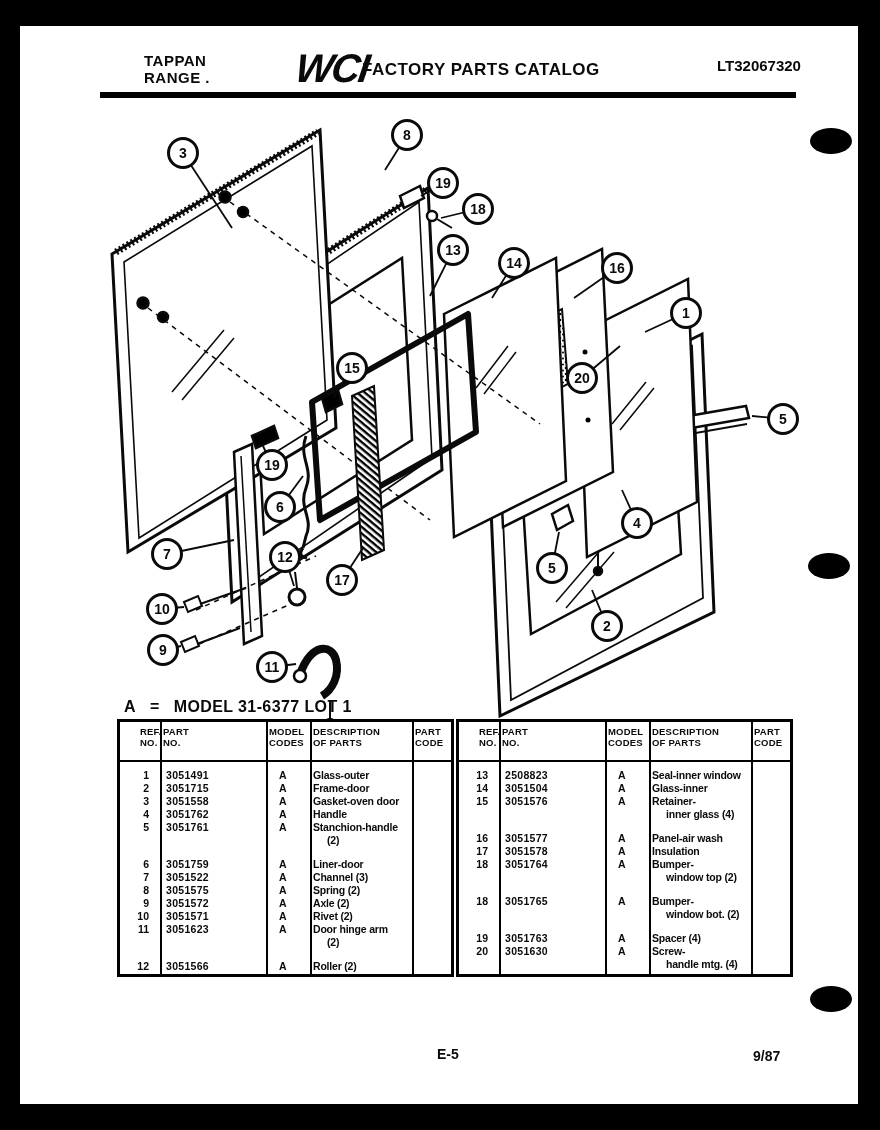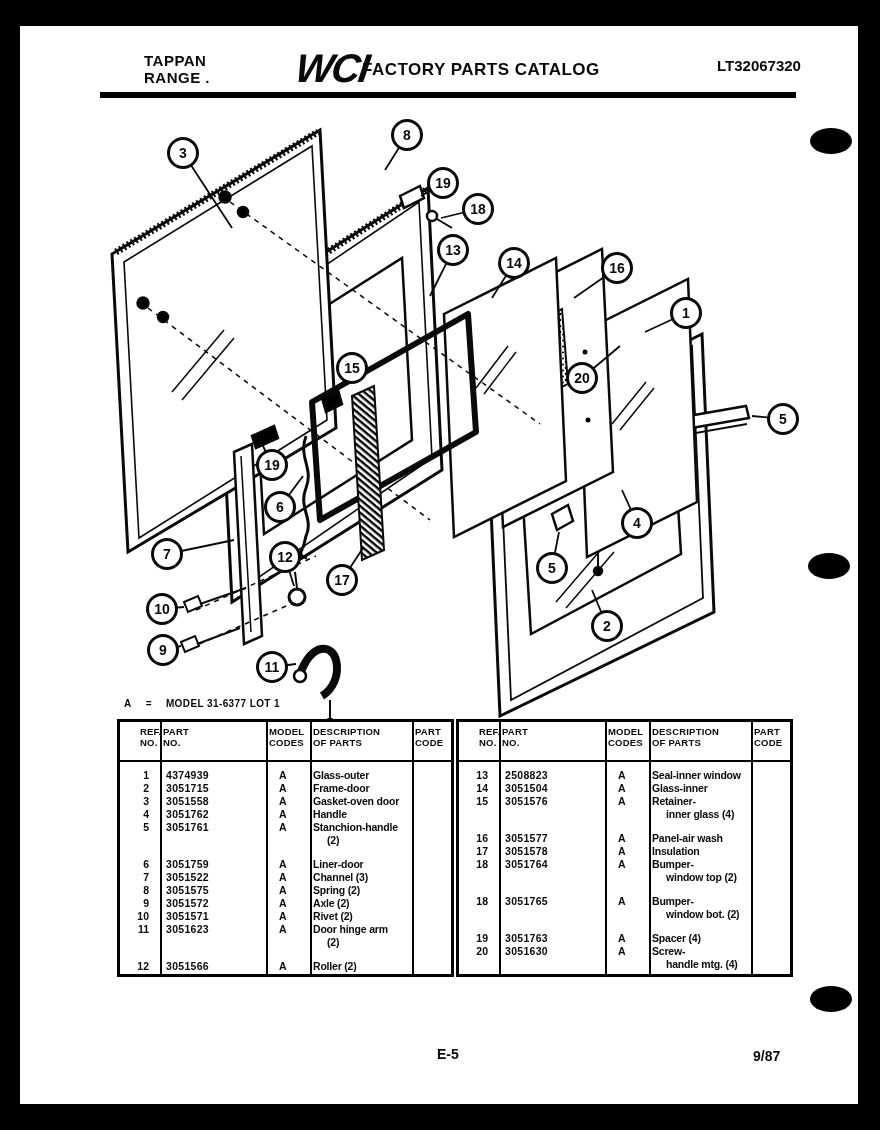--- a/index.html
+++ b/index.html
@@ -21,21 +21,21 @@
   #doc-number{position:absolute;left:717px;top:57px;font-size:15px;font-weight:700;}
   #header-rule{position:absolute;left:100px;top:92px;width:696px;height:6px;background:#000;}
 
   
   #diagram-art{position:absolute;left:0;top:0;width:880px;height:1130px;}
   .callout{position:absolute;width:32px;height:32px;border:3px solid #0a0a0a;border-radius:50%;
            background:#fff;display:flex;align-items:center;justify-content:center;
            font-size:14px;font-weight:700;box-sizing:border-box;}
 
   
-  #model-note{position:absolute;left:124px;top:698px;font-size:10px;font-weight:700;letter-spacing:.4px;}
+  #model-note{position:absolute;left:124px;top:698px;font-size:16px;font-weight:700;letter-spacing:.4px;}
   #model-note span{margin-right:14px;}
 
   
   #parts-table{position:absolute;left:117px;top:719px;display:flex;}
   .half{position:relative;width:337px;height:258px;border:3px solid #000;box-sizing:border-box;background:#fff;}
   .half + .half{margin-left:2px;}
   .vline{position:absolute;top:0;bottom:0;width:2px;background:#000;}
   .hline{position:absolute;left:0;right:0;top:38px;height:2px;background:#000;}
   .thead{display:grid;grid-template-columns:38px 106px 44px 102px 41px;height:38px;}
   .th{font-size:9.5px;font-weight:700;line-height:11px;padding:4px 0 0 5px;letter-spacing:.2px;}
@@ -328,21 +328,21 @@
             <div>OF PARTS</div>
           </div>
         <div class="th">
             <div>PART</div>
             <div>CODE</div>
           </div>
       </div>
       <div class="tbody" id="left-tbody">
   <div class="tr">
     <div class="td ref">1</div>
-    <div class="td part">4374939</div>
+    <div class="td part">3051491</div>
     <div class="td model">A</div>
     <div class="td desc">
               <div class="d1">Glass-outer</div>
             </div>
     <div class="td code"></div>
   </div>
 
   <div class="tr">
     <div class="td ref">2</div>
     <div class="td part">3051715</div>

